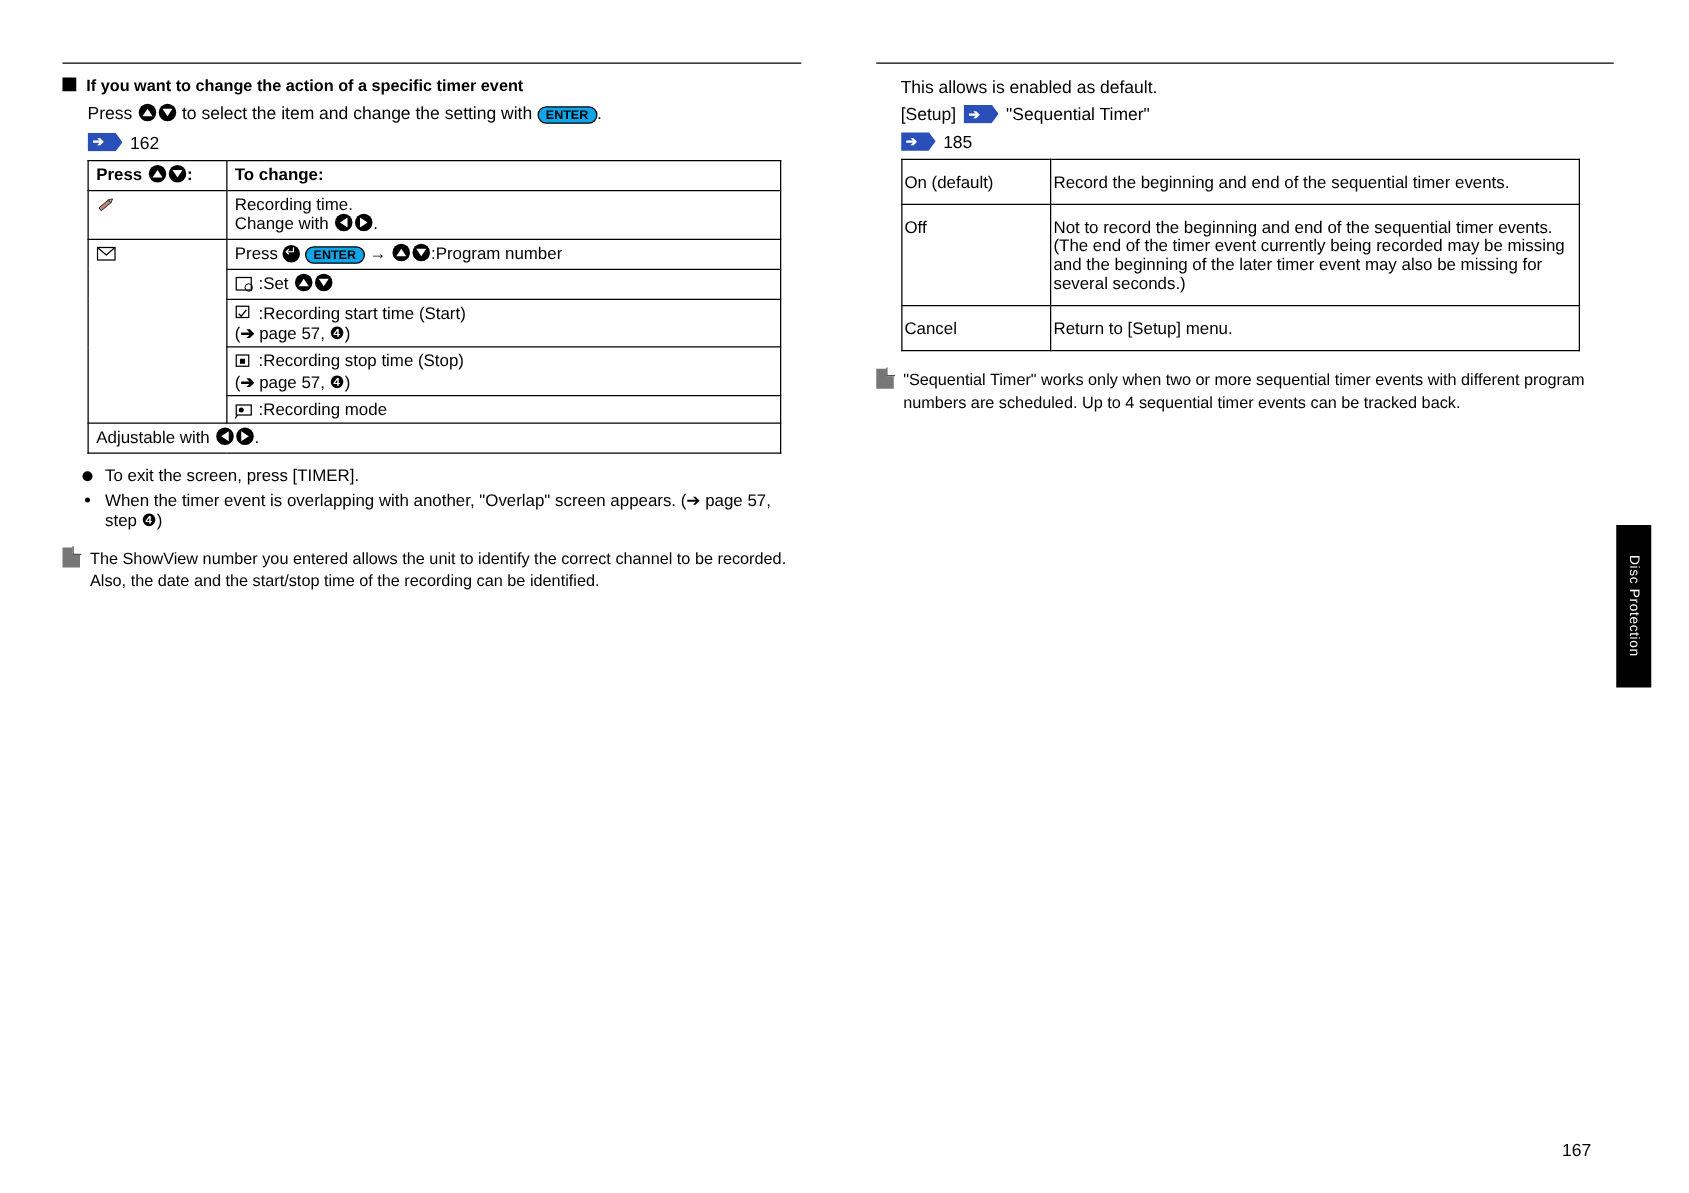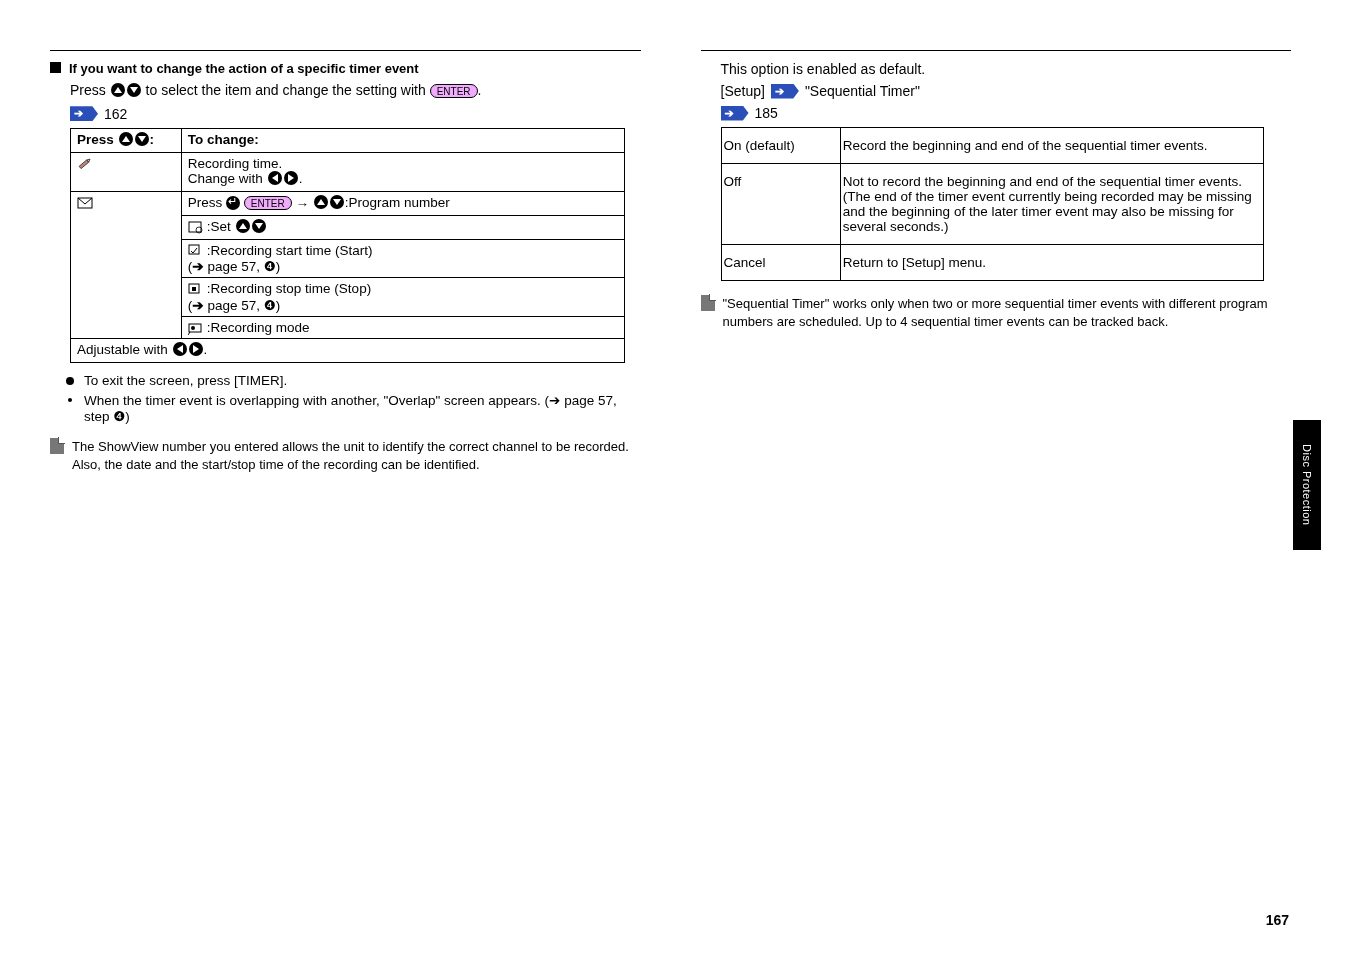--- a/index.html
+++ b/index.html
@@ -70,23 +70,23 @@
     padding: 3px 6px;
     vertical-align: top;
     text-align: left;
     font-weight: normal;
   }
   table.grid th { font-weight: bold; }
   .oval-btn {
     display: inline-block;
     border: 1.2px solid #000;
     border-radius: 999px;
-    background: #f0abfc;
+    background: #0ea5e9;
     font-size: 10px;
-    font-weight: normal;
+    font-weight: bold;
     padding: 0 6px;
     line-height: 13px;
     height: 14px;
   }
   .tri {
     display: inline-block;
     width: 0; height: 0;
     border-style: solid;
   }
   .tri-u { border-width: 0 4px 6px 4px; border-color: transparent transparent #fff transparent; }
@@ -122,21 +122,21 @@
     background:#777;
     position:relative;
     flex-shrink:0;
   }
   .note-icon::after {
     content:""; position:absolute; right:-1px; top:-1px; width:6px; height:6px; background:#fff;
     border-left:1px solid #555; border-bottom:1px solid #555;
   }
   .note-body { font-size:13px; line-height:1.35; }
   .page-num {
-    position:absolute; bottom:26px; right:62px; font-size:14px;font-weight:bold;
+    position:absolute; bottom:26px; right:78px; font-size:14px;
   }
   .side-tab {
     position:absolute; right:30px; top:420px; width:28px; height:130px; background:#000; color:#fff;
     writing-mode: vertical-rl; text-orientation: mixed;
     font-size:11px; display:flex; align-items:center; justify-content:center;
     letter-spacing:0.5px;
   }
   .enter-sym {
     display:inline-block; width:14px; height:14px; background:#000; border-radius:50%; position:relative; vertical-align:middle;
   }
@@ -237,21 +237,21 @@
     </ul>
 
     <div class="note-row">
       <span class="note-icon"></span>
       <div class="note-body">The ShowView number you entered allows the unit to identify the correct channel to be recorded. Also, the date and the start/stop time of the recording can be identified.</div>
     </div>
   </div>
 
   <div class="col col-right">
     <div class="hr-top"></div>
-    <div class="subtext">This option is enabled as default.</div>
+    <div class="subtext">This allows is enabled as default.</div>
     <div class="row-with-arrow">
       <span>[Setup] </span>
       <span class="arrow-tag">➔</span>
       <span> "Sequential Timer"</span>
     </div>
     <div class="row-with-arrow">
       <span class="arrow-tag">➔</span>
       <span>185</span>
     </div>
 

